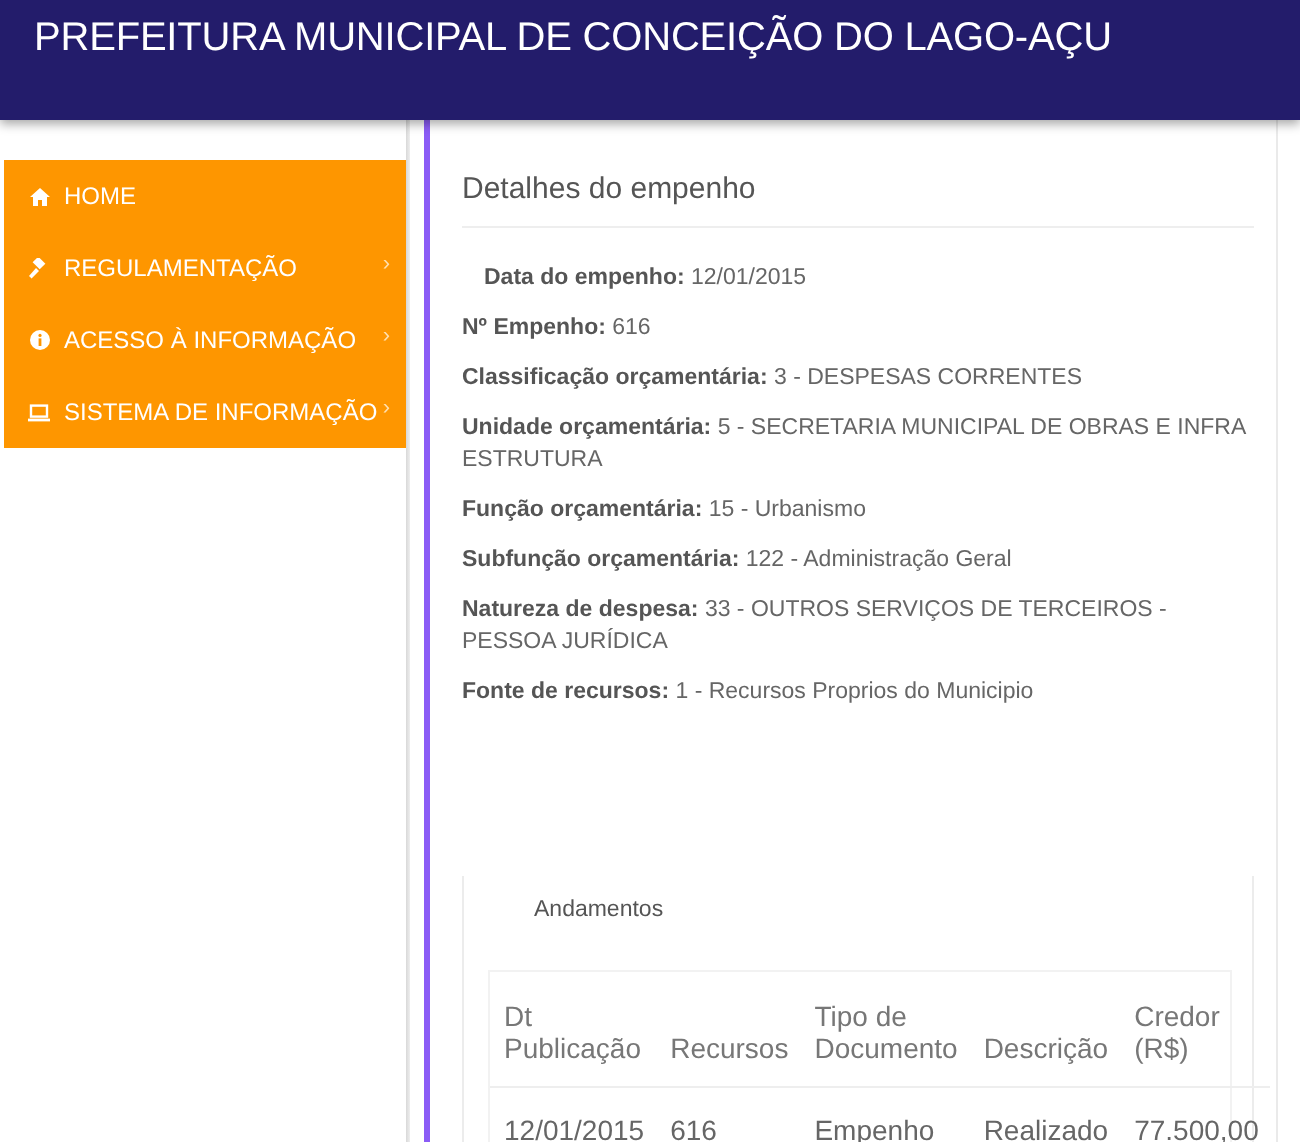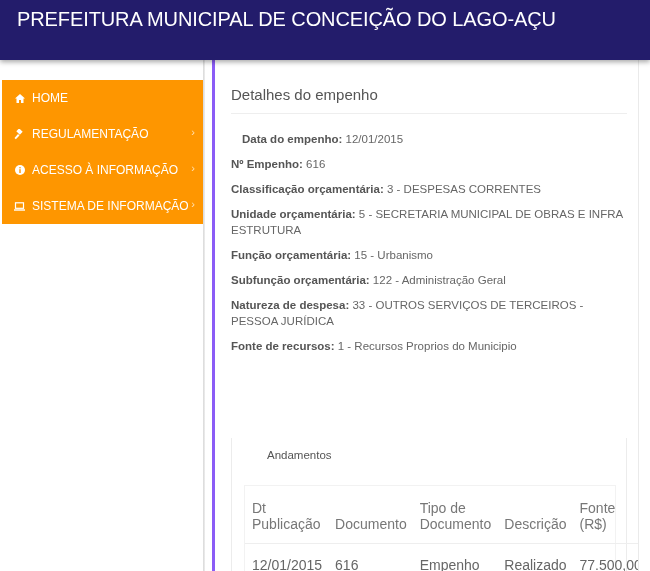--- a/index.html
+++ b/index.html
@@ -158,24 +158,24 @@
     </div>
   </div>
 
   <div class="sub-panel">
     <div class="sub-title">Andamentos</div>
     <div class="tbl-wrap">
       <table>
         <thead>
           <tr>
             <th style="width:63px">Dt Publicação</th>
-            <th style="width:62px">Documento</th>
+            <th style="width:62px">Recursos</th>
             <th style="width:82px">Tipo de Documento</th>
             <th style="width:49px">Descrição</th>
-            <th style="width:40px">Fonte (R$)</th>
+            <th style="width:40px">Credor (R$)</th>
           </tr>
         </thead>
         <tbody>
           <tr>
             <td>12/01/2015</td>
             <td>616</td>
             <td>Empenho</td>
             <td>Realizado</td>
             <td>77.500,00</td>
           </tr>

